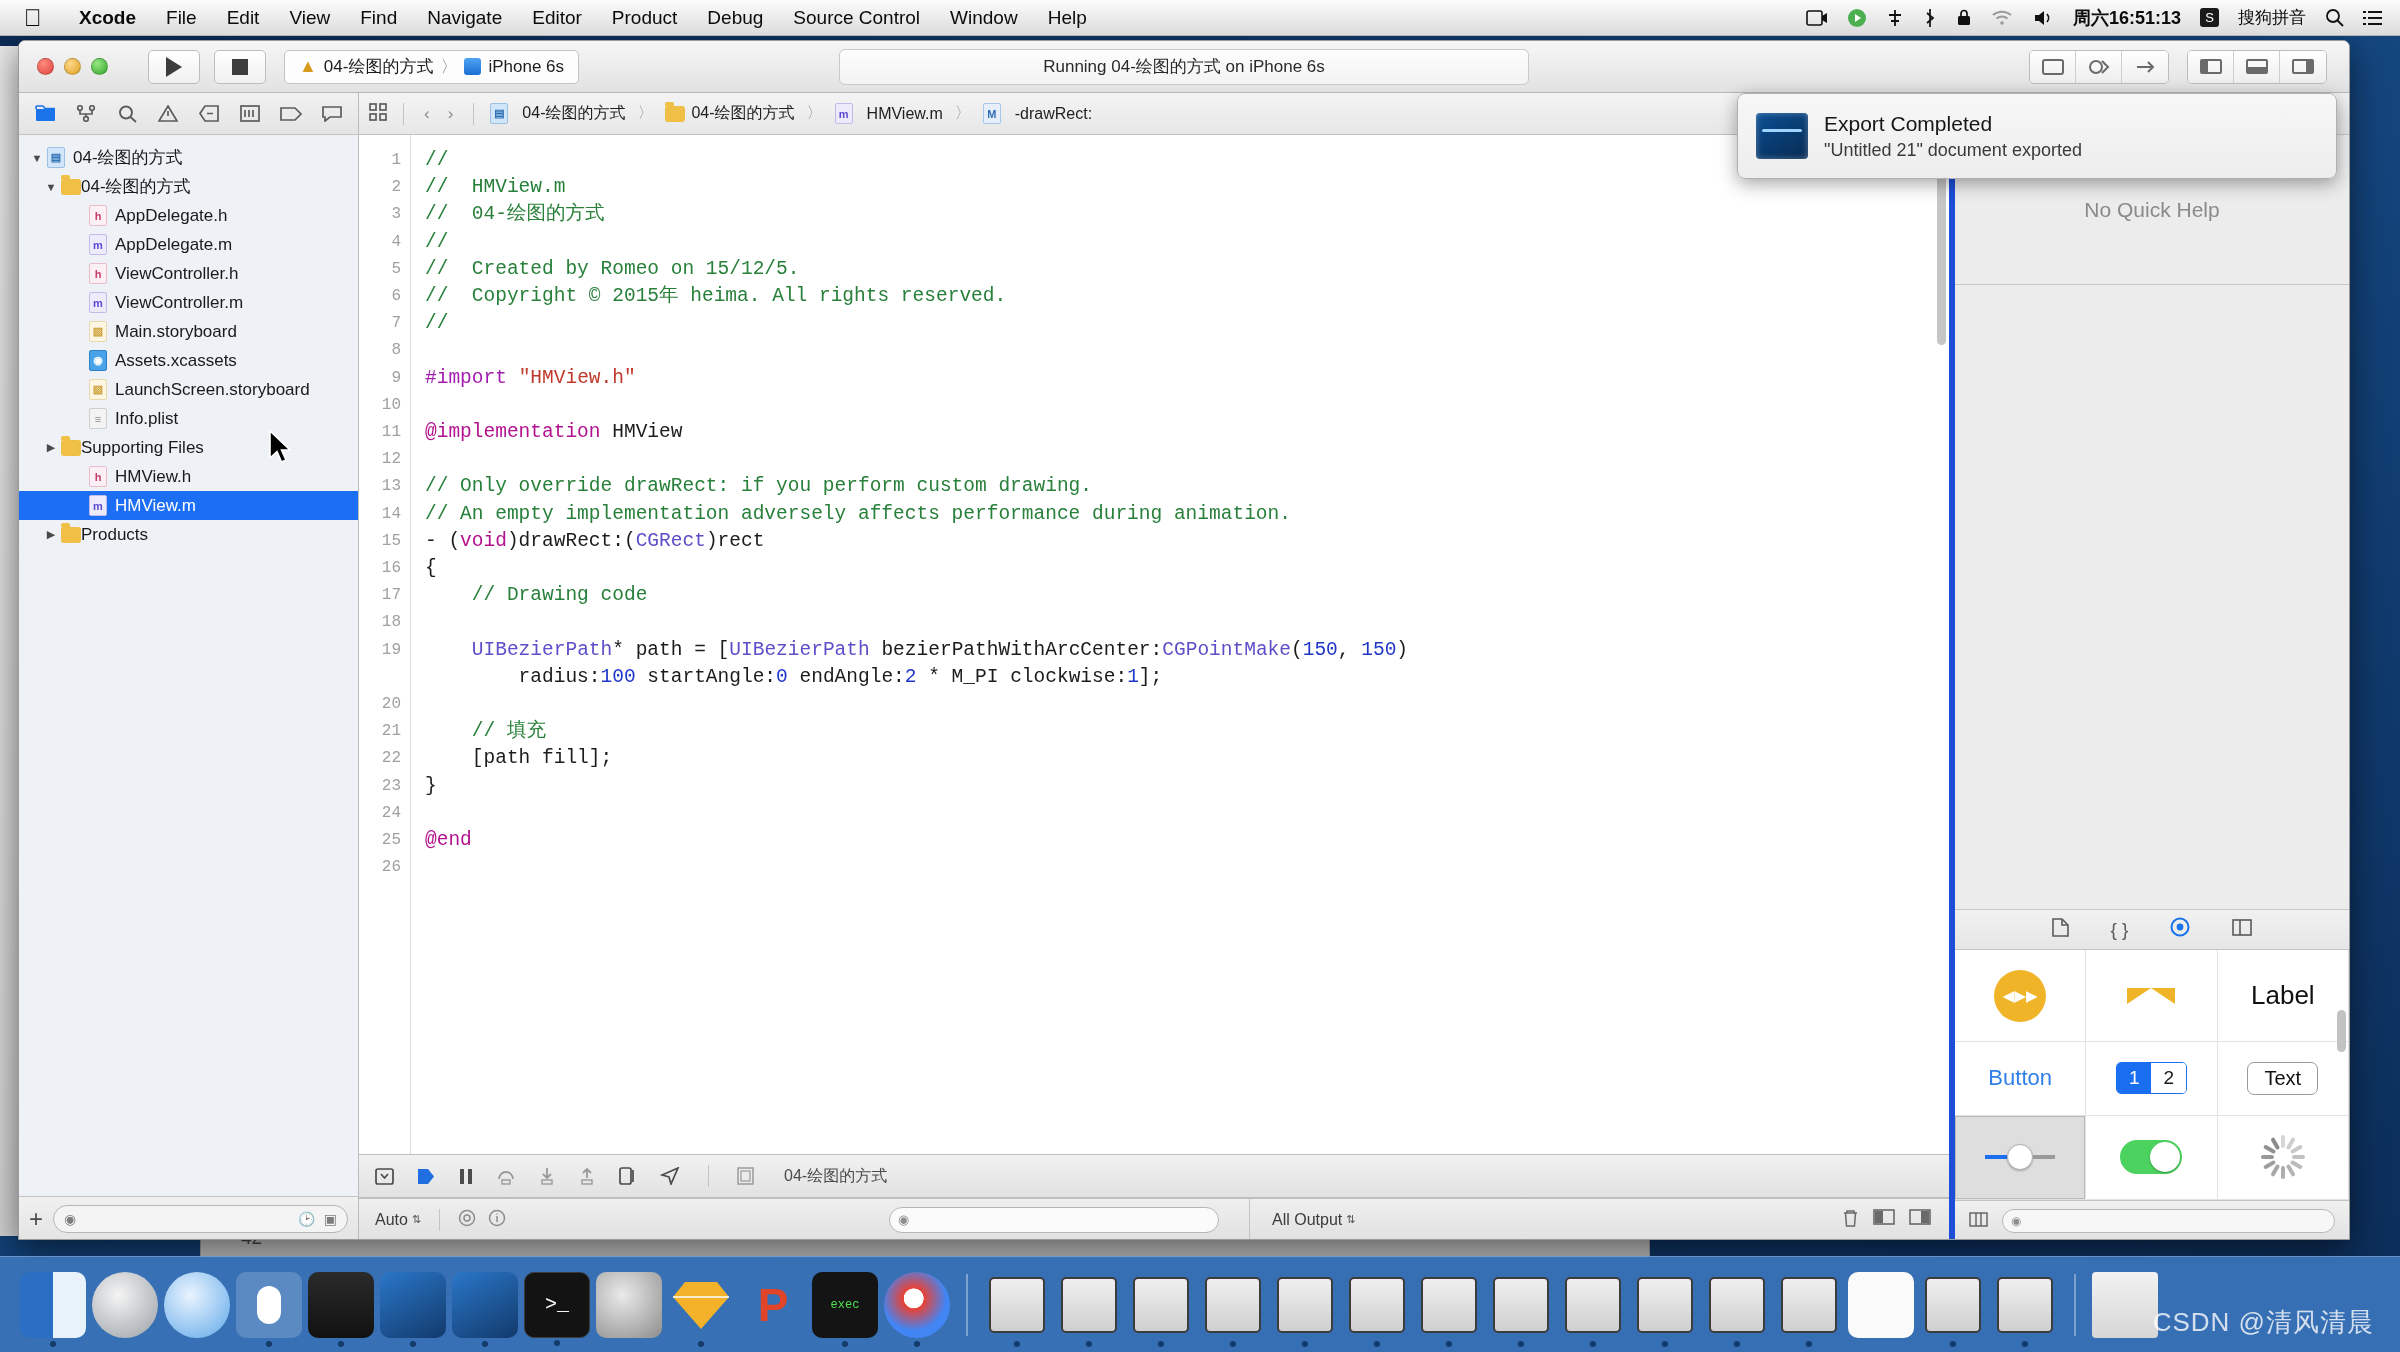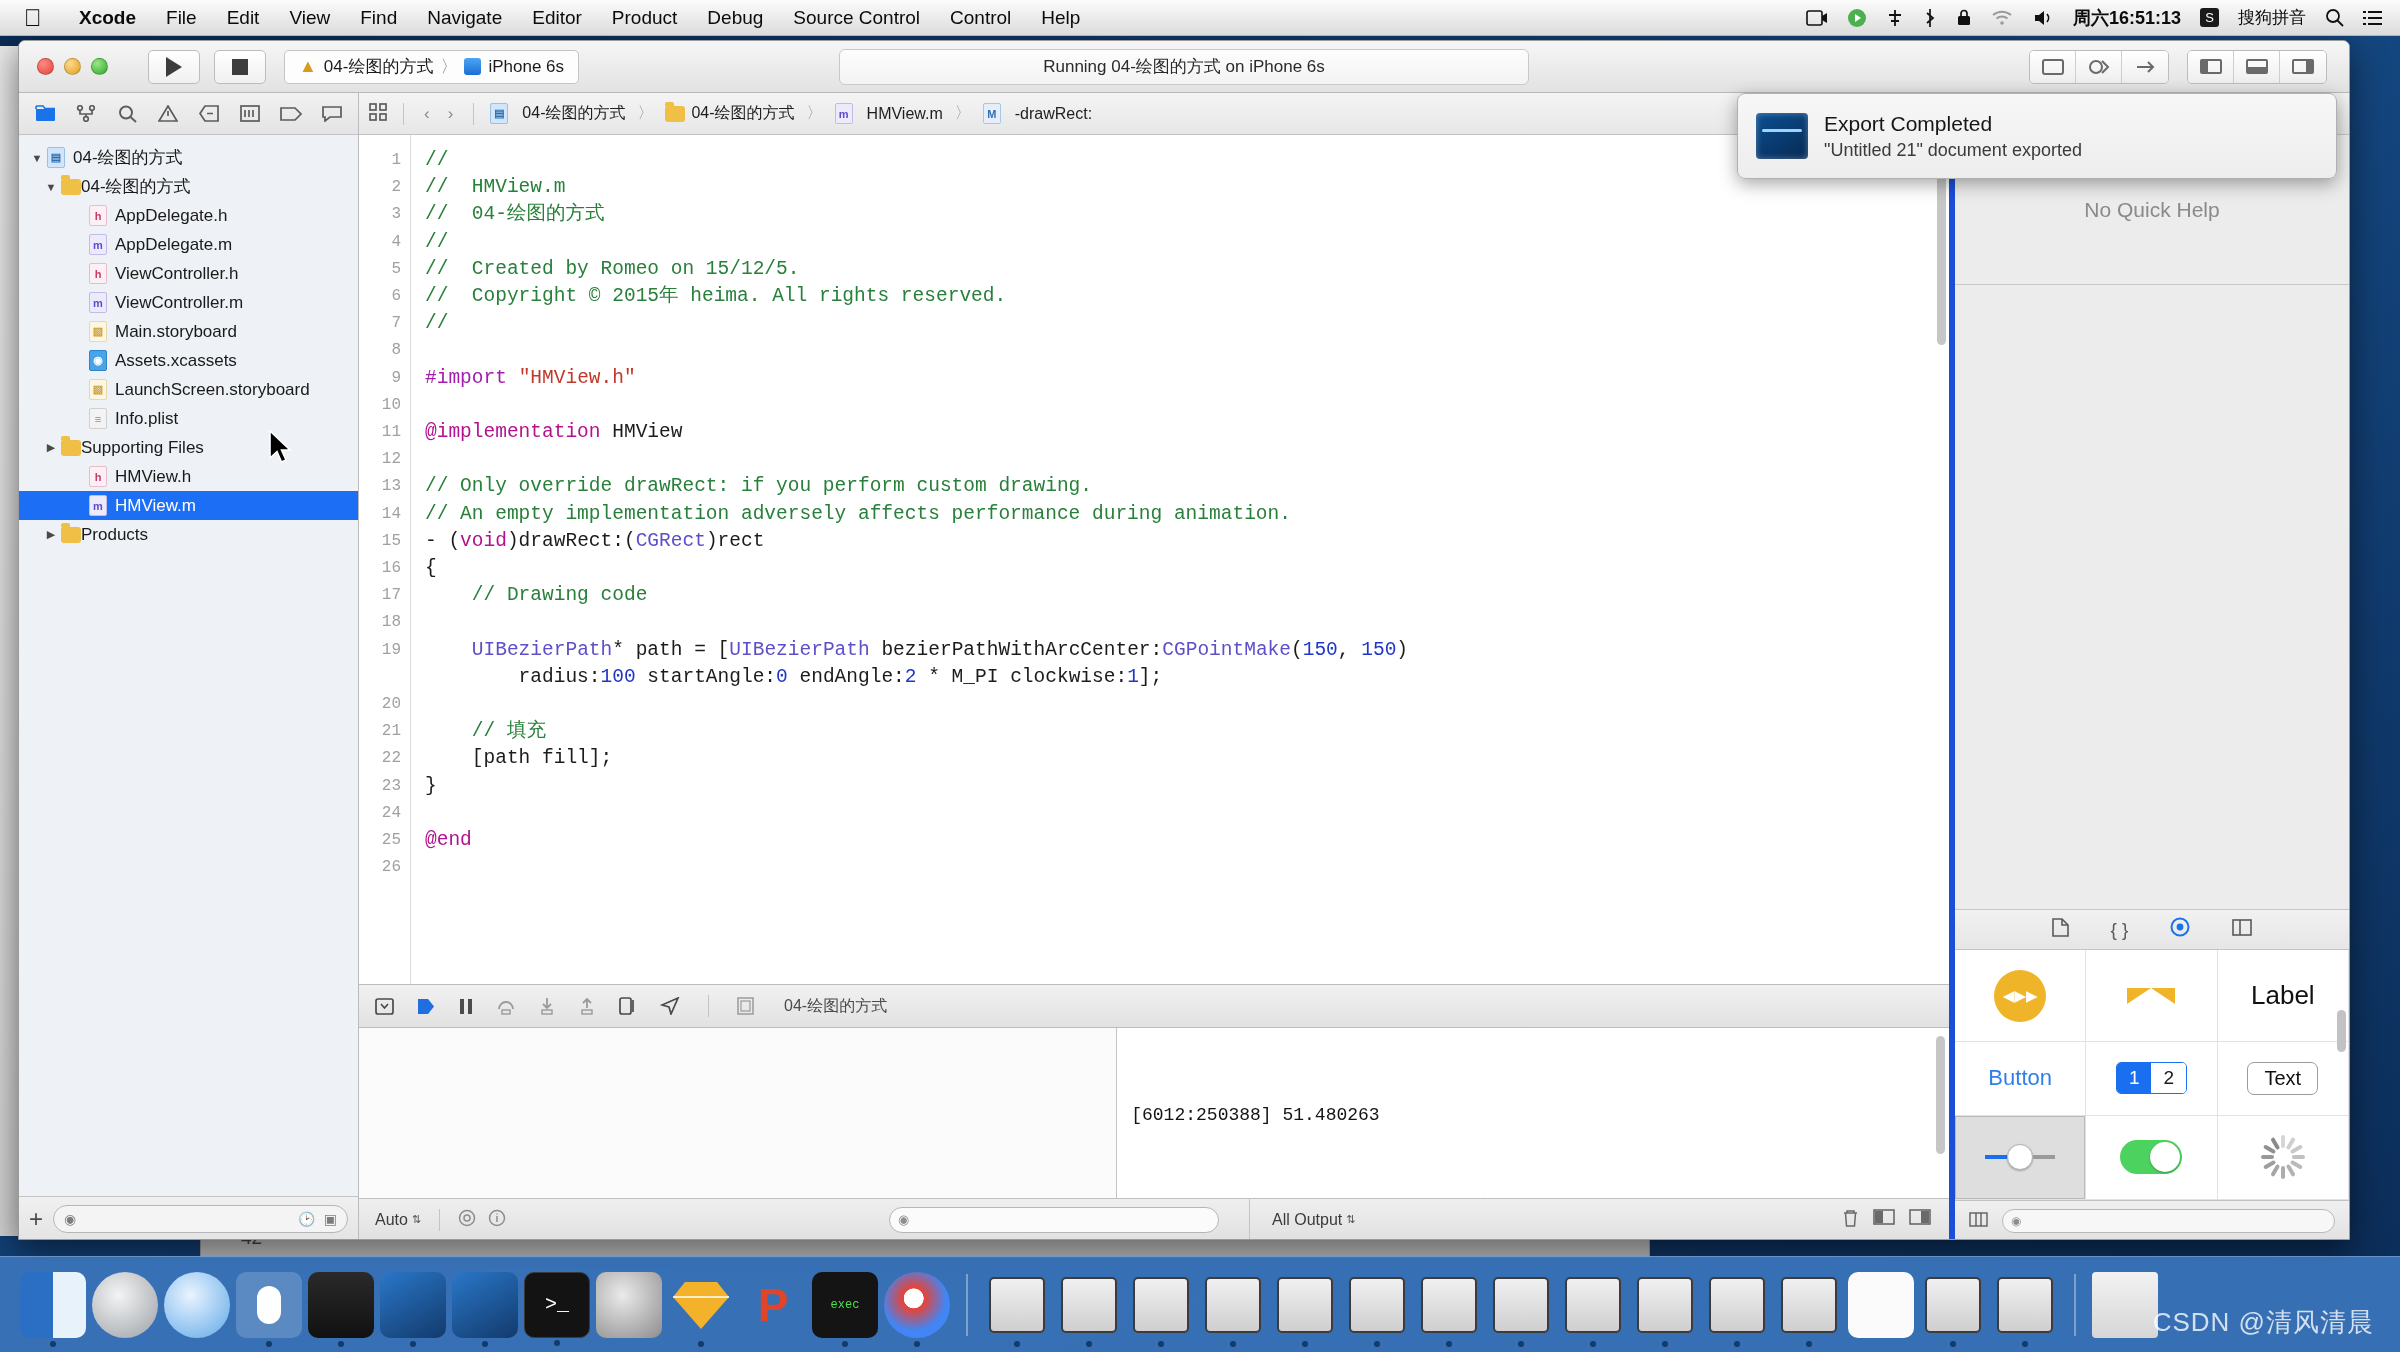--- a/index.html
+++ b/index.html
@@ -377,21 +377,21 @@
   <span class="menu-item bold">Xcode</span>
   <span class="menu-item">File</span>
   <span class="menu-item">Edit</span>
   <span class="menu-item">View</span>
   <span class="menu-item">Find</span>
   <span class="menu-item">Navigate</span>
   <span class="menu-item">Editor</span>
   <span class="menu-item">Product</span>
   <span class="menu-item">Debug</span>
   <span class="menu-item">Source Control</span>
-  <span class="menu-item">Control</span>
+  <span class="menu-item">Window</span>
   <span class="menu-item">Help</span>
 
   <span class="right">
     <span>
       <svg width="22" height="16" viewBox="0 0 22 16">
           <rect x="1" y="1" width="15" height="14" rx="2" fill="none" stroke="#111" stroke-width="1.6"></rect>
           <path d="M16 6 L21 3 L21 13 L16 10 Z" fill="#111"></path>
         </svg>
     </span>
     <span>
@@ -790,29 +790,20 @@
         <span class="vert-div"></span>
         <span class="dbg-ic" style="margin-right:8px;">
           <svg width="17" height="18" viewBox="0 0 17 18">
               <rect x="1" y="1" width="15" height="16" fill="none" stroke="#9a9a9a" stroke-width="1.5"></rect>
               <rect x="4" y="4" width="9" height="10" fill="none" stroke="#9a9a9a" stroke-width="1.2"></rect>
             </svg>
         </span>
         <span>04-绘图的方式</span>
       </div>
 
-      <div id="debugarea">
-        <div id="dbg-vars"></div>
-        <div id="dbg-console">
-          <div>[6012:250388] 51.480263</div>
-          <div>2015-12-05 16:48:47.448 04-绘图的方式</div>
-          
-          <div id="console-scroll"></div>
-        </div>
-      </div>
 
       <div id="dbg-footer">
         <div class="dbgf-left">
           <span class="pop">
             <span>Auto</span>
             <span class="caret">⇅</span>
           </span>
           <span class="vert-div"></span>
           <span>
             <svg width="18" height="18" viewBox="0 0 18 18">

